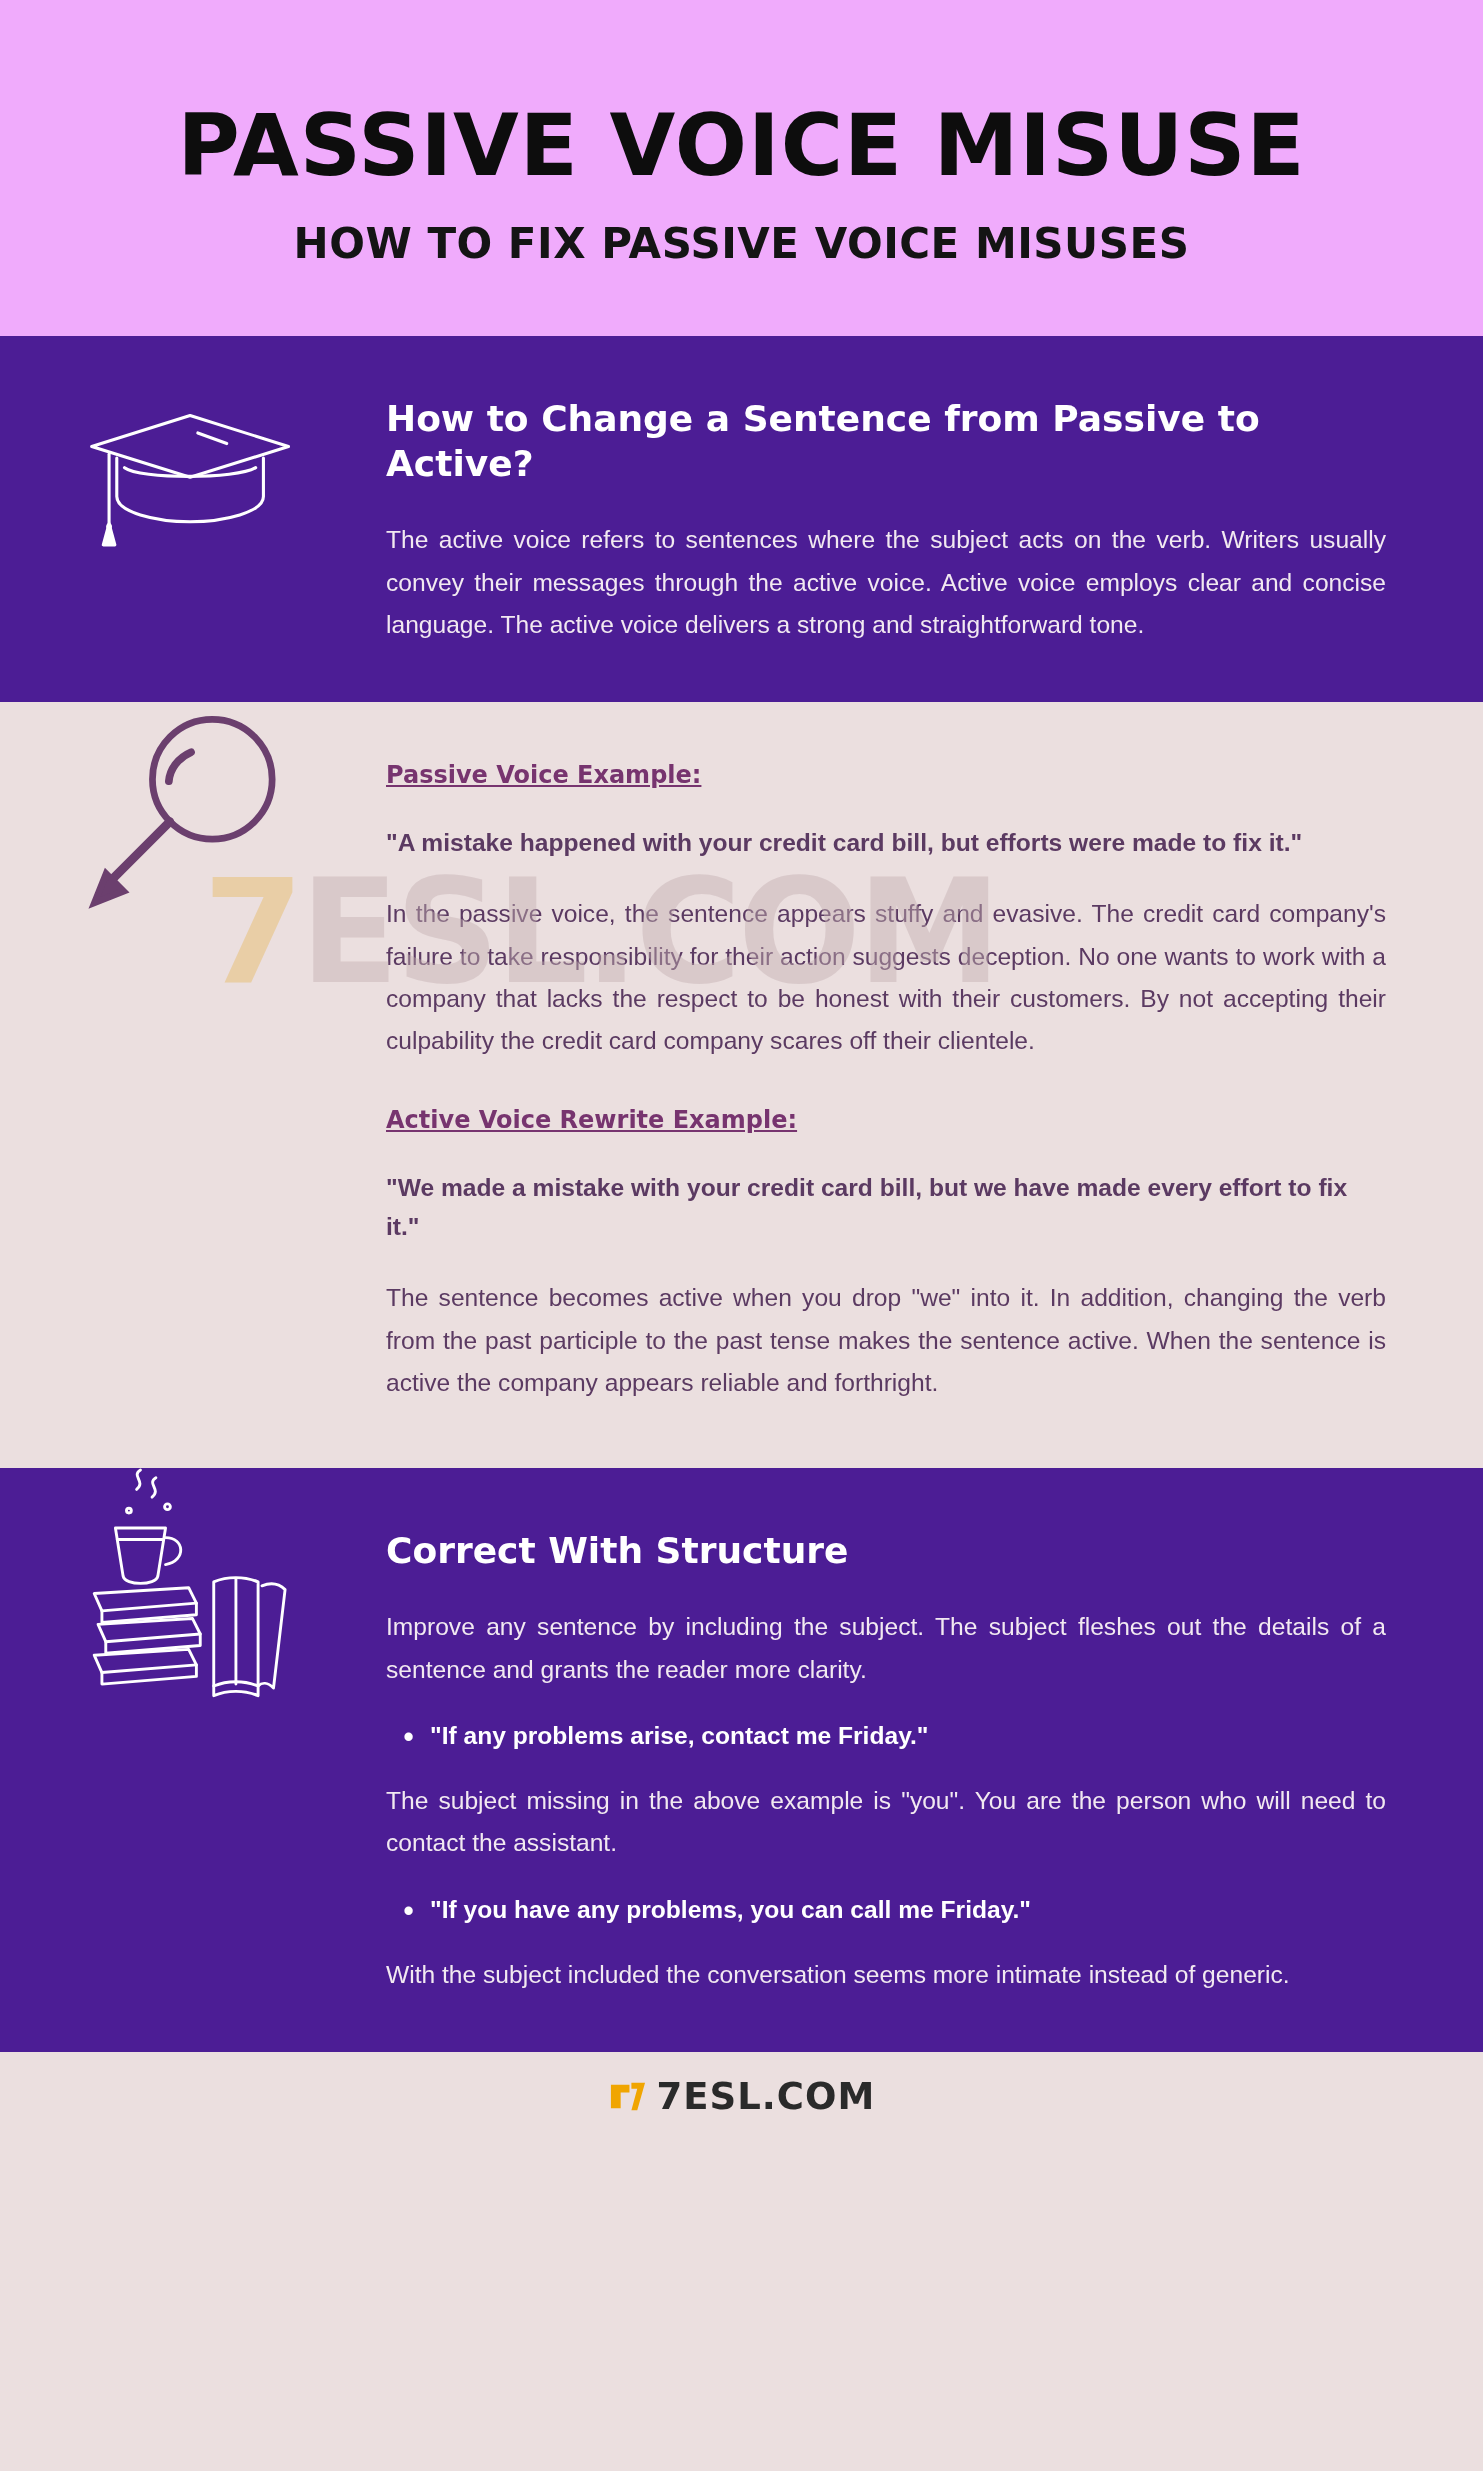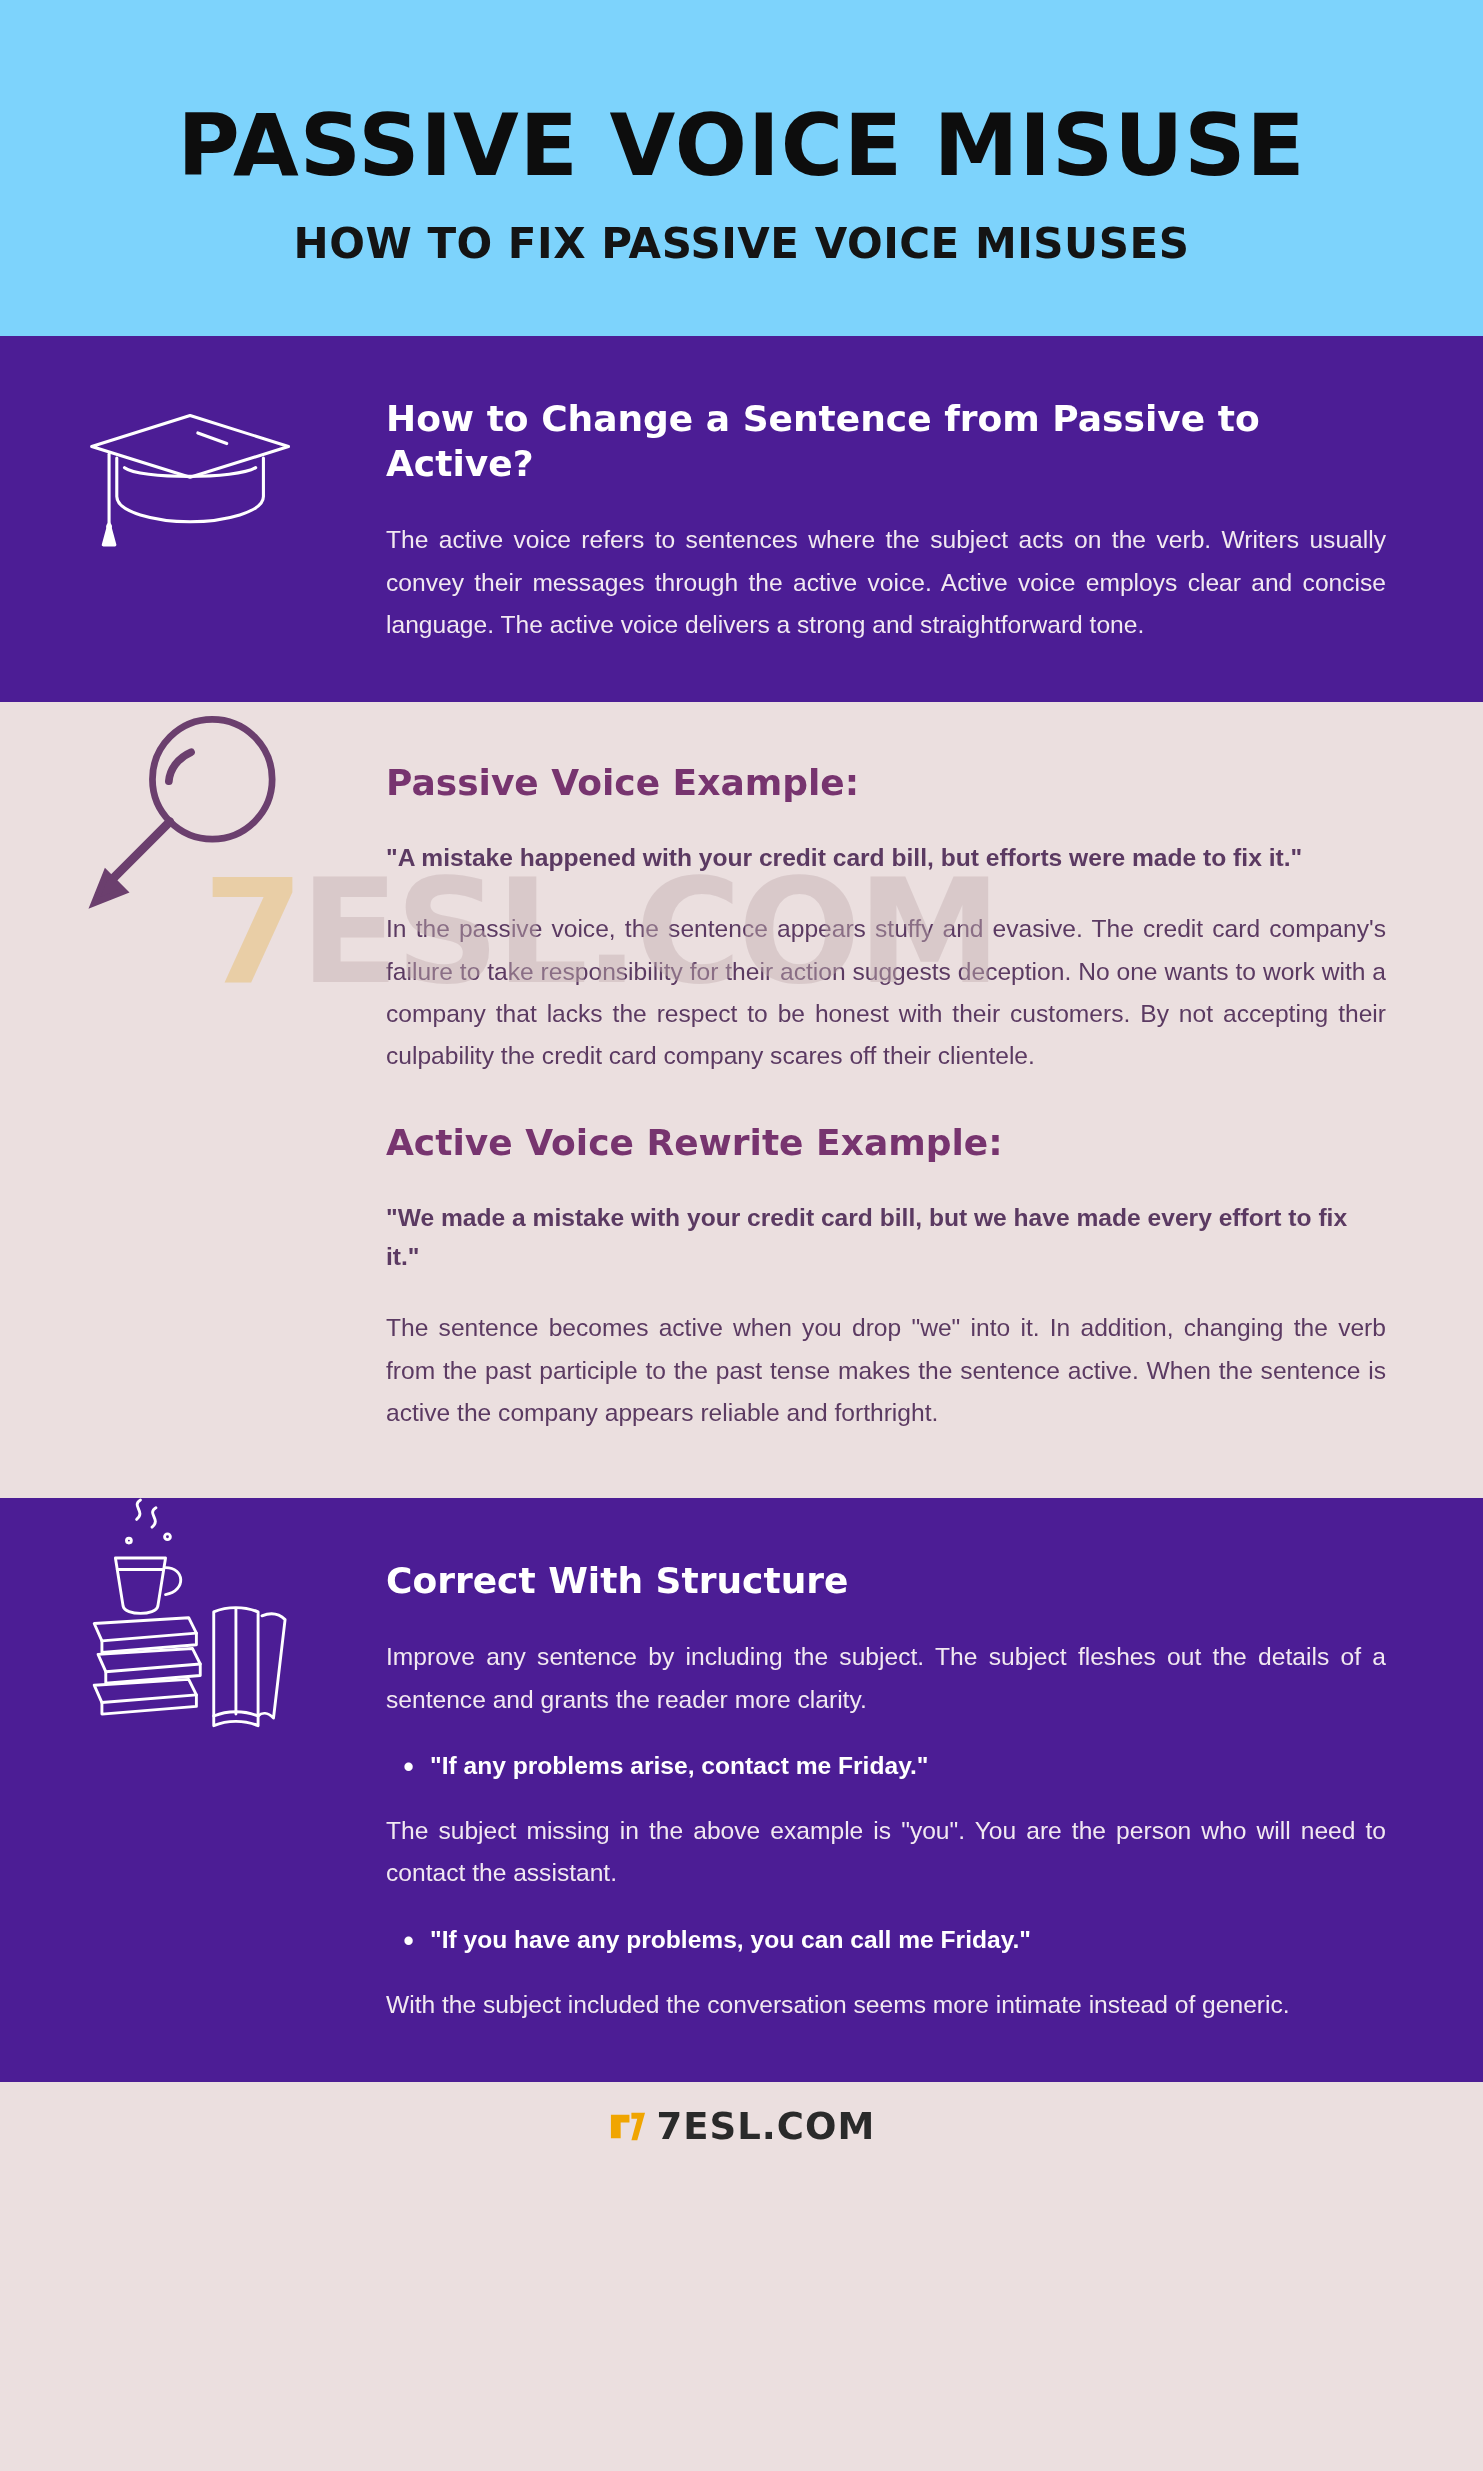--- a/index.html
+++ b/index.html
@@ -11,21 +11,21 @@
   .page {
     width: 1483px;
     min-height: 2472px;
     position: relative;
     background: #ebdfdf;
     overflow: hidden;
   }
 
   
   .header {
-    background: #7dd3fc;
+    background: #f0abfc;
     padding: 101px 58px 68px 58px;
     text-align: center;
   }
   .title {
     font-family: "DejaVu Sans", sans-serif;
     font-weight: bold;
     font-size: 85px;
     letter-spacing: 1px;
     color: #0d0d0d;
     line-height: 1.05;
@@ -116,21 +116,21 @@
     content: "•";
     position: absolute;
     left: 17.4px;
     top: -1.9px;
     font-size: 29px;
   }
 
   
   .mid-band { position: relative; }
   .mid-band .content-col { padding: 58px 97px 64px 0; }
-  .mid-band h2.section-head { font-size: 36px; }
+  .mid-band h2.section-head { font-size: 24px; text-decoration: underline; }
   .subhead-2 { margin-top: 42px; }
 
   
   .watermark {
     position: absolute;
     left: 203px;
     top: 145px;
     font-family: "DejaVu Sans", sans-serif;
     font-weight: bold;
     font-size: 145px;

